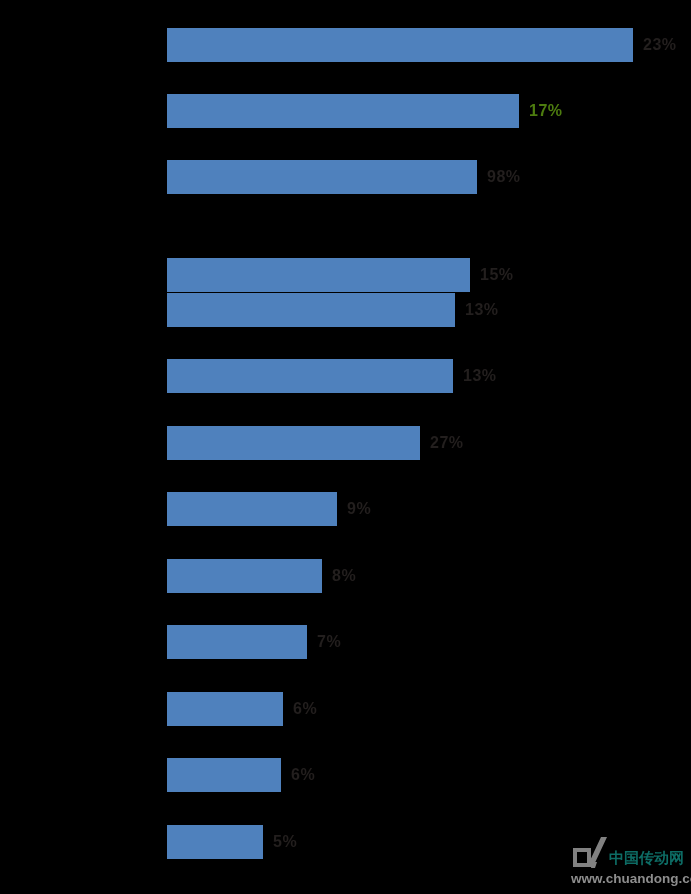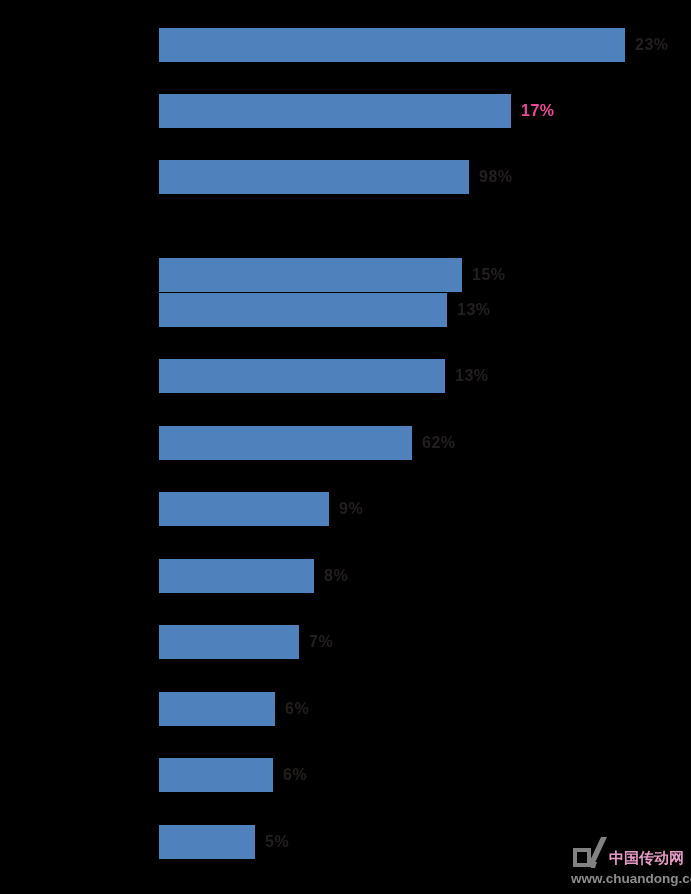--- a/index.html
+++ b/index.html
@@ -27,21 +27,21 @@
   .plot-area {
     position: absolute;
     left: 155px;
     top: 0px;
     width: 536px;
     height: 894px;
   }
 
   .bar-row {
     position: absolute;
-    left: 4px;
+    left: 12px;
     height: 34px;
     display: flex;
     align-items: center;
   }
 
   .bar-rect {
     height: 34px;
     background: #4f81bd;
     flex: 0 0 auto;
   }
@@ -72,21 +72,21 @@
     height: 34px;
   }
   .wm-logo {
     width: 38px;
     height: 32px;
     flex: 0 0 auto;
   }
   .wm-cn {
     font-size: 15px;
     font-weight: bold;
-    color: #f9a8d4;
+    color: #0f766e;
     letter-spacing: 0px;
     line-height: 1;
     padding-bottom: 2px;
     white-space: nowrap;
     font-family: "DejaVu Sans", sans-serif;
   }
   .wm-url {
     font-size: 13.5px;
     font-weight: bold;
     color: #9a9a9a;
@@ -103,41 +103,41 @@
 <div id="chart-root">
 
   <div class="plot-area">
 
   <div class="bar-row" style="top: 28px;">
         <div class="bar-rect" style="width: 466px; background: rgb(79, 129, 189);"></div>
         <span class="bar-value-label" style="color: rgb(35, 31, 30);">23%</span>
       </div>
       <div class="bar-row" style="top: 94px;">
         <div class="bar-rect" style="width: 352px; background: rgb(79, 129, 189);"></div>
-        <span class="bar-value-label" style="color: #ec4899;">17%</span>
+        <span class="bar-value-label" style="color: #4d7c0f;">17%</span>
       </div>
       <div class="bar-row" style="top: 160px;">
         <div class="bar-rect" style="width: 310px; background: rgb(79, 129, 189);"></div>
         <span class="bar-value-label" style="color: rgb(35, 31, 30);">98%</span>
       </div>
       <div class="bar-row" style="top: 226px; margin-top: 32px;">
         <div class="bar-rect" style="width: 303px; background: rgb(79, 129, 189);"></div>
         <span class="bar-value-label" style="color: rgb(35, 31, 30);">15%</span>
       </div>
       <div class="bar-row" style="top: 293px;">
         <div class="bar-rect" style="width: 288px; background: rgb(79, 129, 189);"></div>
         <span class="bar-value-label" style="color: rgb(35, 31, 30);">13%</span>
       </div>
       <div class="bar-row" style="top: 359px;">
         <div class="bar-rect" style="width: 286px; background: rgb(79, 129, 189);"></div>
         <span class="bar-value-label" style="color: rgb(35, 31, 30);">13%</span>
       </div>
       <div class="bar-row" style="top: 426px;">
         <div class="bar-rect" style="width: 253px; background: rgb(79, 129, 189);"></div>
-        <span class="bar-value-label" style="color: rgb(35, 31, 30);">62%</span>
+        <span class="bar-value-label" style="color: rgb(35, 31, 30);">27%</span>
       </div>
       <div class="bar-row" style="top: 492px;">
         <div class="bar-rect" style="width: 170px; background: rgb(79, 129, 189);"></div>
         <span class="bar-value-label" style="color: rgb(35, 31, 30);">9%</span>
       </div>
       <div class="bar-row" style="top: 559px;">
         <div class="bar-rect" style="width: 155px; background: rgb(79, 129, 189);"></div>
         <span class="bar-value-label" style="color: rgb(35, 31, 30);">8%</span>
       </div>
       <div class="bar-row" style="top: 625px;">

